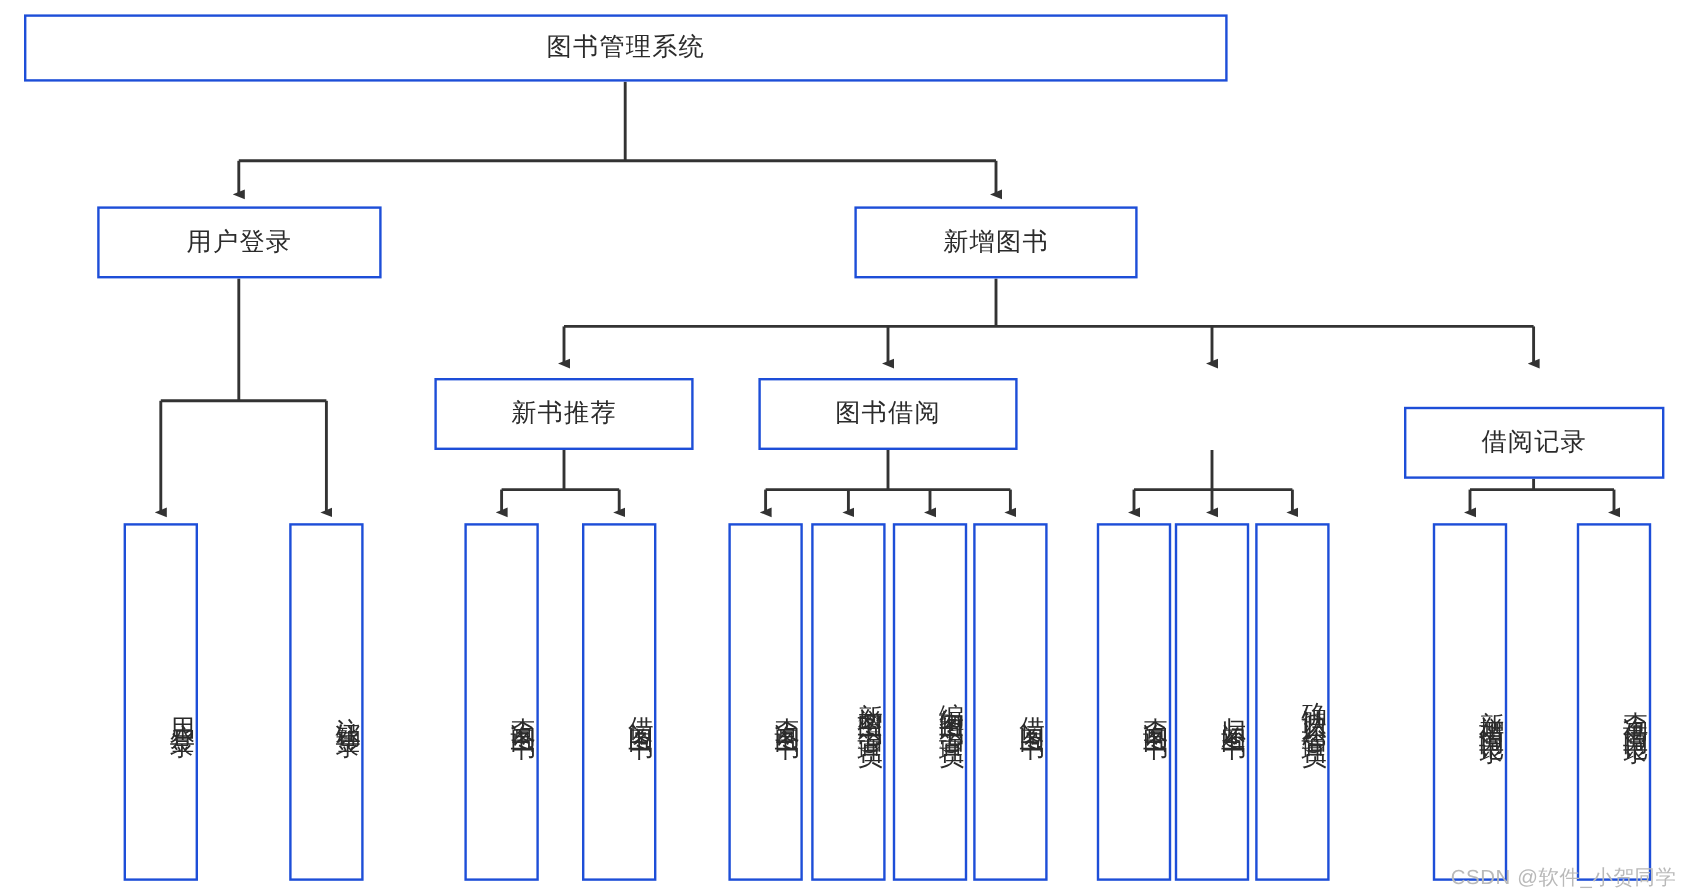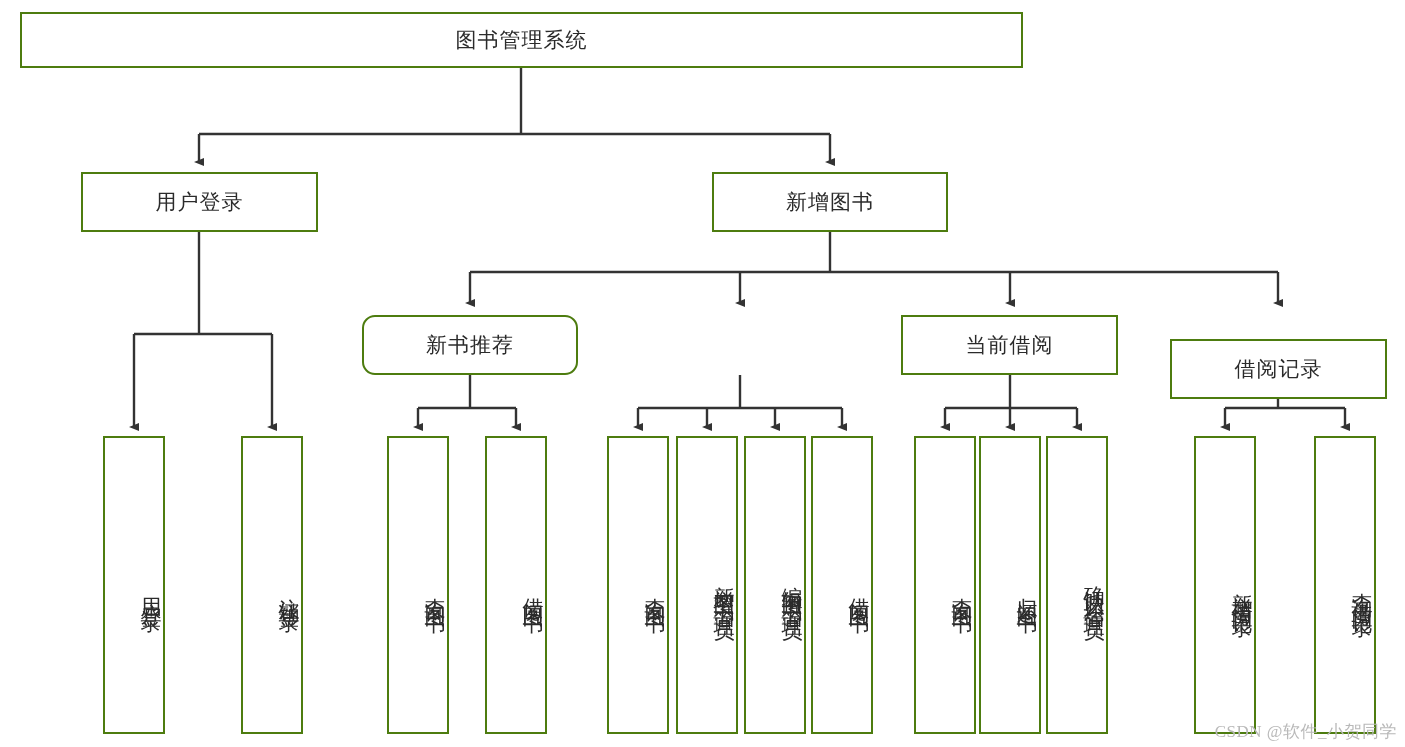--- a/index.html
+++ b/index.html
@@ -22,21 +22,21 @@
     left: 0;
     top: 0;
     width: 1405px;
     height: 747px;
     pointer-events: none;
   }
   .node {
     position: absolute;
     box-sizing: border-box;
     background: #ffffff;
-    border: 2px solid #4d7c0f;
+    border: 2px solid #1d4ed8;
     display: flex;
     align-items: center;
     justify-content: center;
     color: #2b2b2b;
   }
   .node.horiz {
     font-size: 21px;
     letter-spacing: 1px;
     line-height: 1.2;
     white-space: nowrap;
@@ -58,21 +58,20 @@
   }
   .watermark {
     position: absolute;
     right: 8px;
     bottom: 4px;
     font-size: 17px;
     color: #b9b9b9;
     letter-spacing: 0.5px;
     white-space: nowrap;
     user-select: none;
-    font-family: Liberation Serif, serif;
   }
 </style>
 </head>
 <body>
 
 <div id="stage">
 
   <svg id="wires" viewBox="0 0 1405 747">
     <defs>
       <marker id="arrow" markerWidth="10" markerHeight="10" refX="5" refY="5" orient="auto" markerUnits="userSpaceOnUse">
@@ -127,25 +126,25 @@
     <span>图书管理系统</span>
   </div>
 
   <div class="node horiz" style="left:81px; top:172px; width:237px; height:60px;">
     <span>用户登录</span>
   </div>
   <div class="node horiz" style="left:712px; top:172px; width:236px; height:60px;">
     <span>新增图书</span>
   </div>
 
-  <div class="node horiz" style="left:362px; top:315px; width:216px; height:60px;border-radius:13px;">
+  <div class="node horiz" style="left:362px; top:315px; width:216px; height:60px;">
     <span>新书推荐</span>
   </div>
-  <div class="node horiz" style="left:901px; top:315px; width:217px; height:60px;">
-    <span>当前借阅</span>
+  <div class="node horiz" style="left:632px; top:315px; width:216px; height:60px;">
+    <span>图书借阅</span>
   </div>
   <div class="node horiz" style="left:1170px; top:315px; width:217px; height:60px;margin-top:24px;">
     <span>借阅记录</span>
   </div>
 
   <div class="node vert" style="left:103px; top:436px; width:62px; height:298px;">
     <span class="vlabel">用户登录</span>
   </div>
   <div class="node vert" style="left:241px; top:436px; width:62px; height:298px;">
     <span class="vlabel">注销登录</span>

